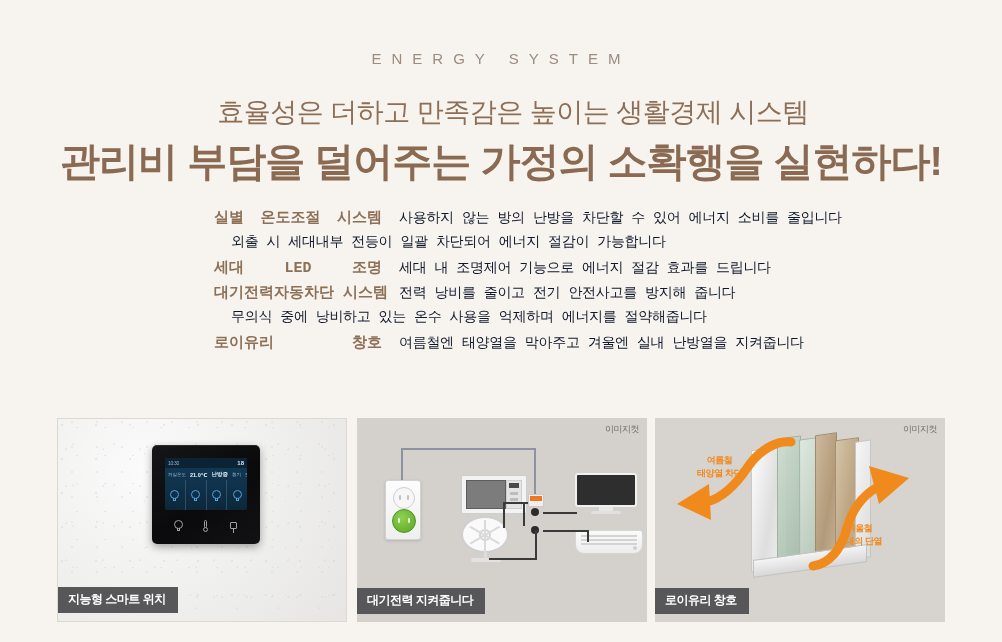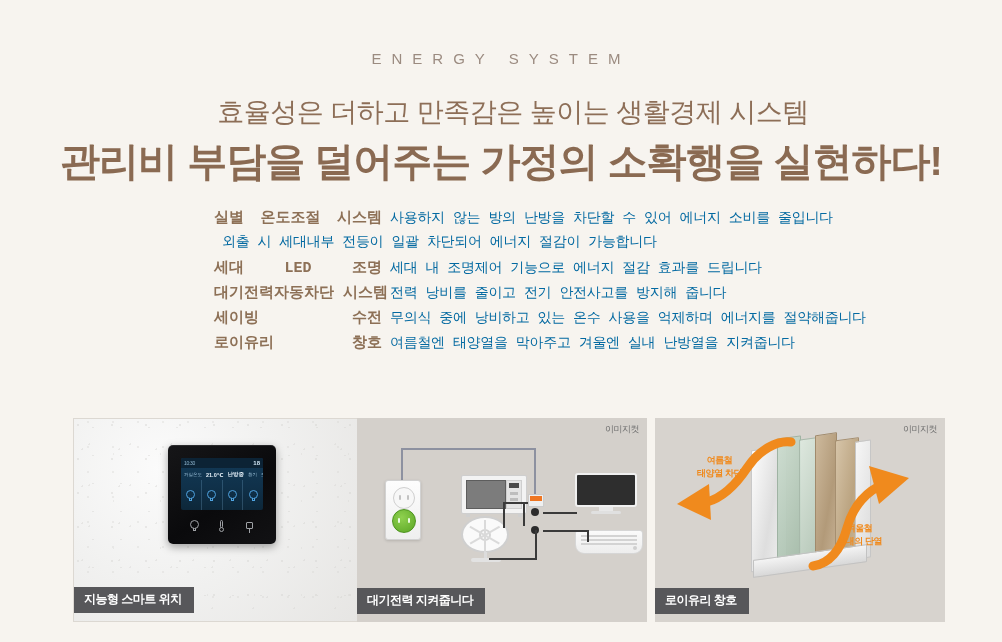--- a/index.html
+++ b/index.html
@@ -46,34 +46,34 @@
     width:168px;
     font-size:15px;
     color:#8d7056;
     font-weight:600;
     text-align:justify;
     text-align-last:justify;
     letter-spacing:0;
     white-space:nowrap;
   }
   .f-desc{
-    margin-left:8px;
+    margin-left:17px;
     font-size:14px;
-    color:#0369a1;
+    color:#0f172a;
     letter-spacing:-0.3px;
     white-space:nowrap;
   }
 
   
   .panels{position:absolute;top:418px;left:57px;width:890px;height:166px;}
   .panel{
     position:absolute;top:0;width:290px;height:204px;
     overflow:hidden;
   }
-  .panel.p1{left:16px;  background:#404040;border:1px solid #dcd8d2;box-sizing:border-box;}
+  .panel.p1{left:0;  background:#404040;border:1px solid #dcd8d2;box-sizing:border-box;}
   .panel.p2{left:300px;background:#d4d0cb;}
   .panel.p3{left:598px;background:#d7d3ce;}
 
   .watermark{
     position:absolute;top:5px;right:8px;
     font-size:9px;color:#6d6d6d;letter-spacing:-0.5px;
     z-index:9;
   }
   .caption{
     position:absolute;left:0;bottom:8px;
@@ -382,21 +382,20 @@
     </div>
     <div class="feature-row">
       <div class="f-label">세대 LED 조명</div>
       <div class="f-desc">세대 내 조명제어 기능으로 에너지 절감 효과를 드립니다</div>
     </div>
     <div class="feature-row">
       <div class="f-label">대기전력자동차단 시스템</div>
       <div class="f-desc">전력 낭비를 줄이고 전기 안전사고를 방지해 줍니다</div>
     </div>
     <div class="feature-row">
-      <div class="f-label">세이빙 수전</div>
       <div class="f-desc">무의식 중에 낭비하고 있는 온수 사용을 억제하며 에너지를 절약해줍니다</div>
     </div>
     <div class="feature-row">
       <div class="f-label">로이유리 창호</div>
       <div class="f-desc">여름철엔 태양열을 막아주고 겨울엔 실내 난방열을 지켜줍니다</div>
     </div>
   </div>
 
   <div class="panels">
 

